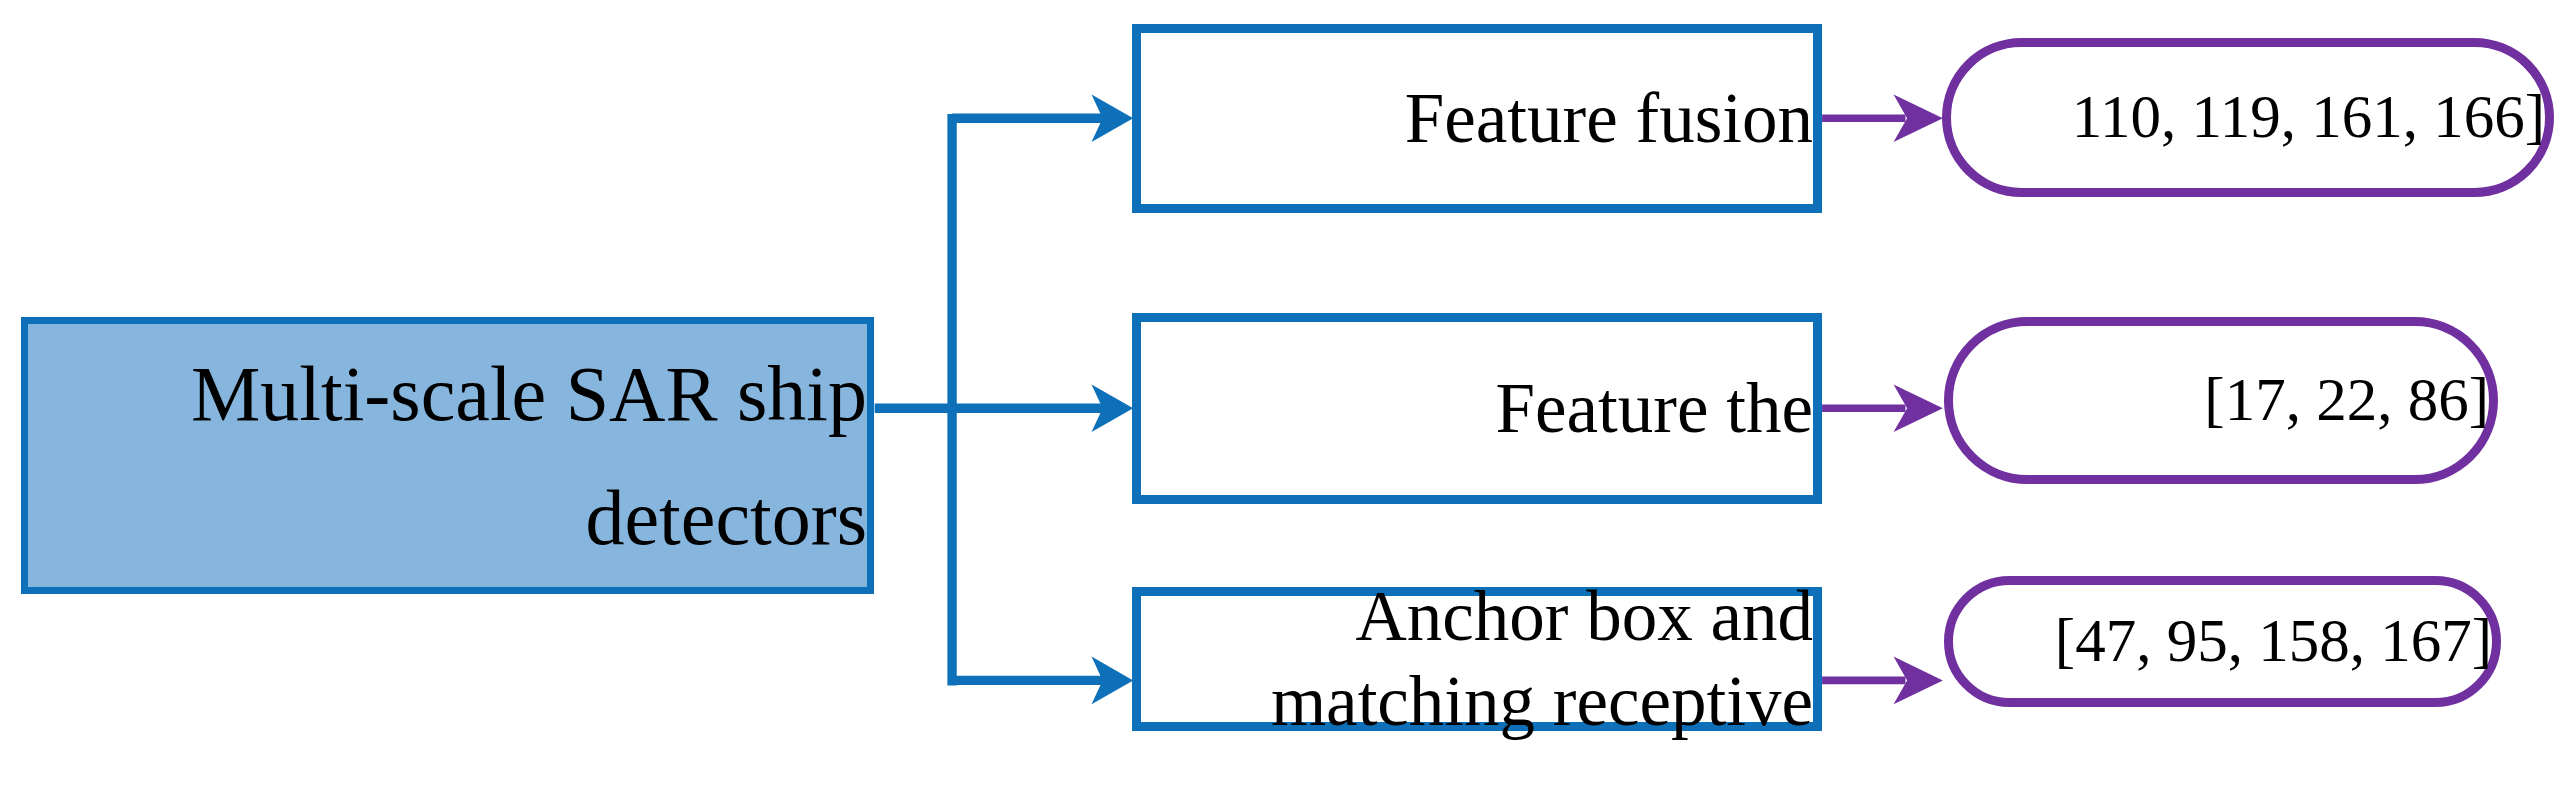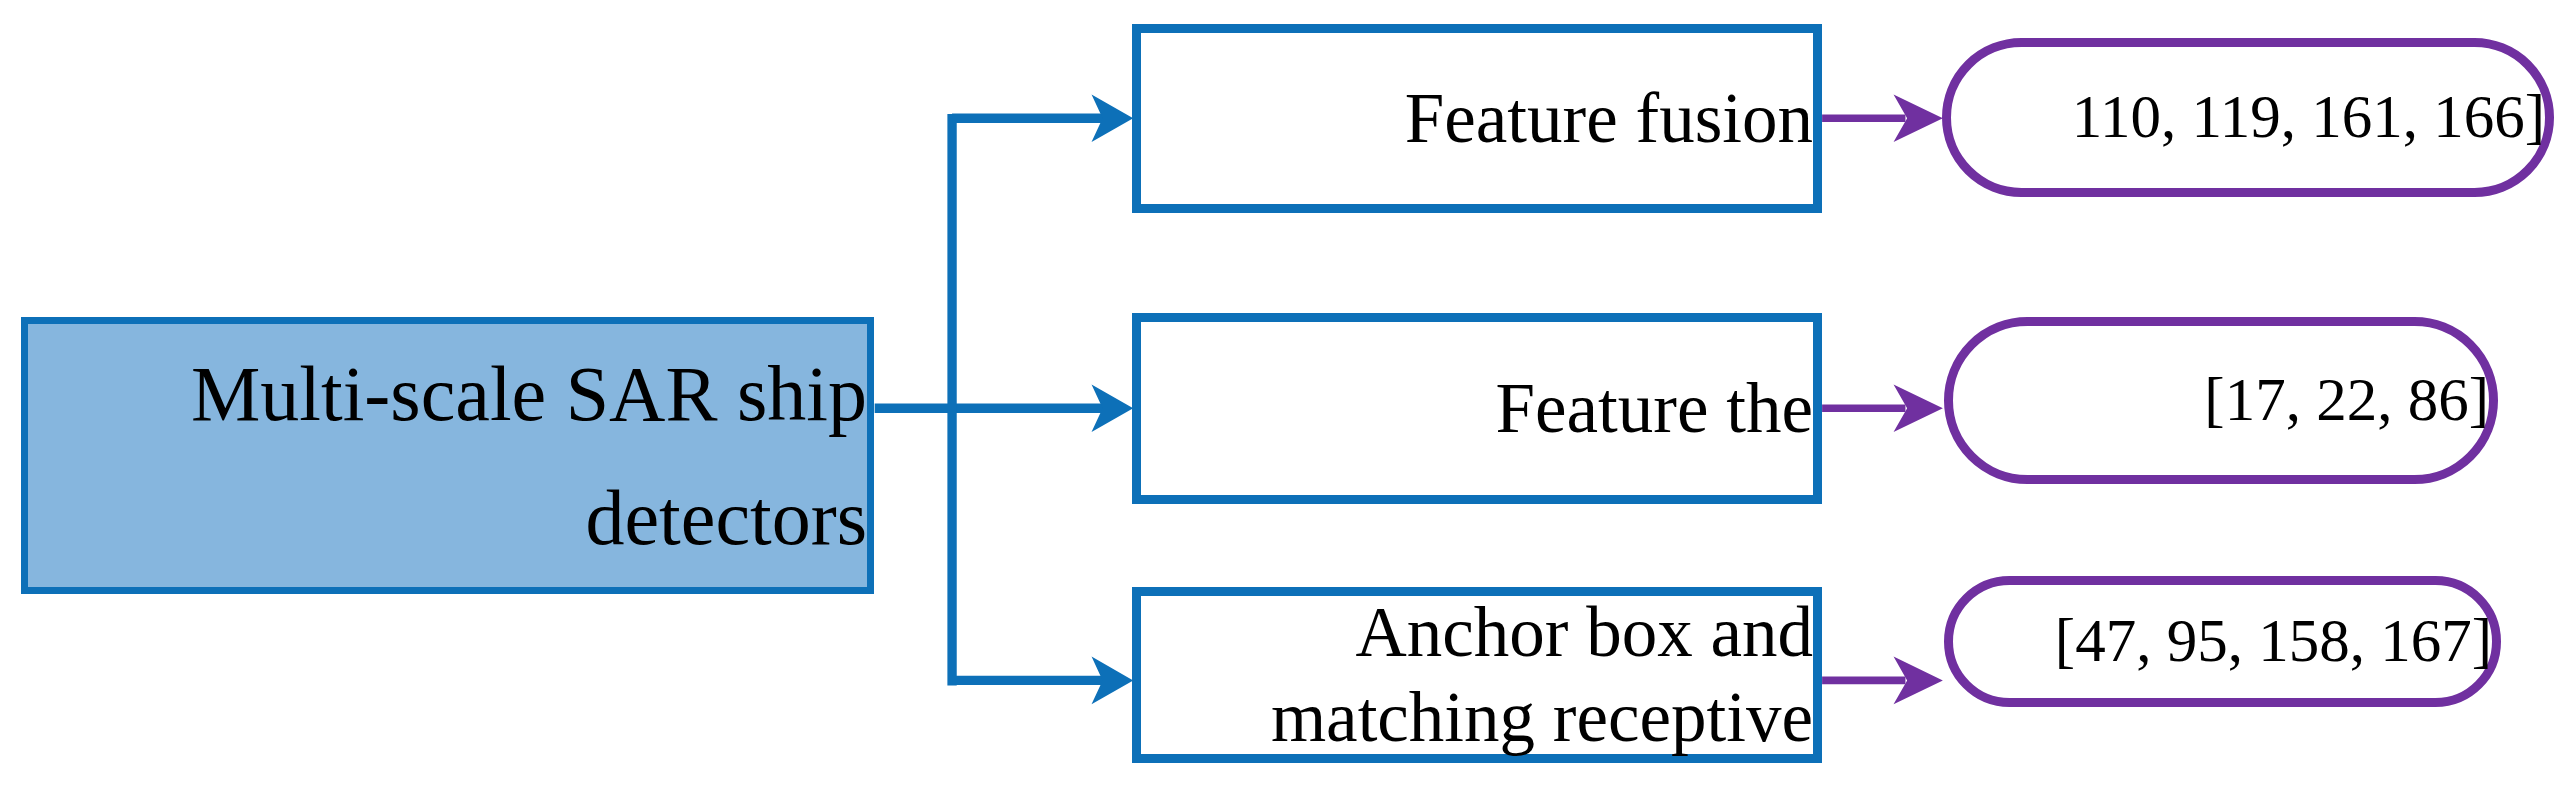--- a/index.html
+++ b/index.html
@@ -53,21 +53,21 @@
   .cat-box {
     left: 1132px;
     width: 690px;
     background: var(--box-fill);
     border: 9.4px solid var(--blue);
     font-size: 71px;
     line-height: 1.2;
   }
   .cat-top    { top: 24px;  height: 189px; }
   .cat-mid    { top: 313px; height: 191px; }
-  .cat-bottom { top: 587px; height: 176px; }
+  .cat-bottom { top: 587px; height: 144px; }
 
   .refs-box {
     background: var(--box-fill);
     border: 9.4px solid var(--purple);
     font-size: 61px;
     line-height: 1.12;
   }
   .refs-top    { left: 1942px; top: 38px;  width: 612px; height: 159px; border-radius: 80px; }
   .refs-mid    { left: 1944px; top: 317px; width: 554px; height: 167px; border-radius: 91px; }
   .refs-bottom { left: 1944px; top: 576px; width: 557px; height: 131px; border-radius: 89px; }

